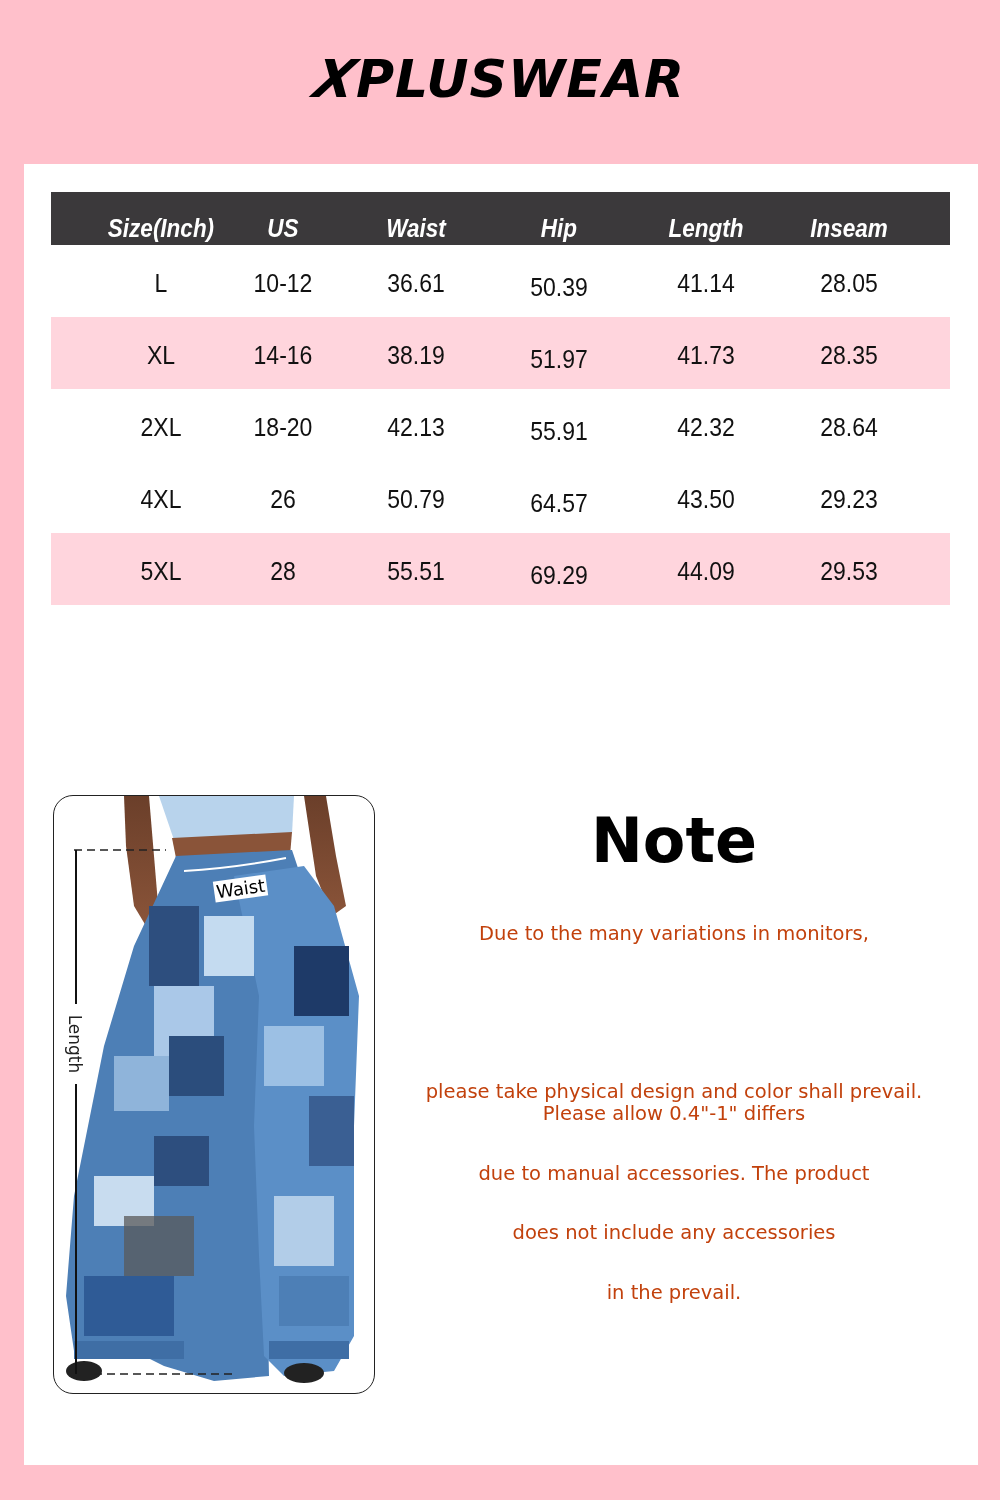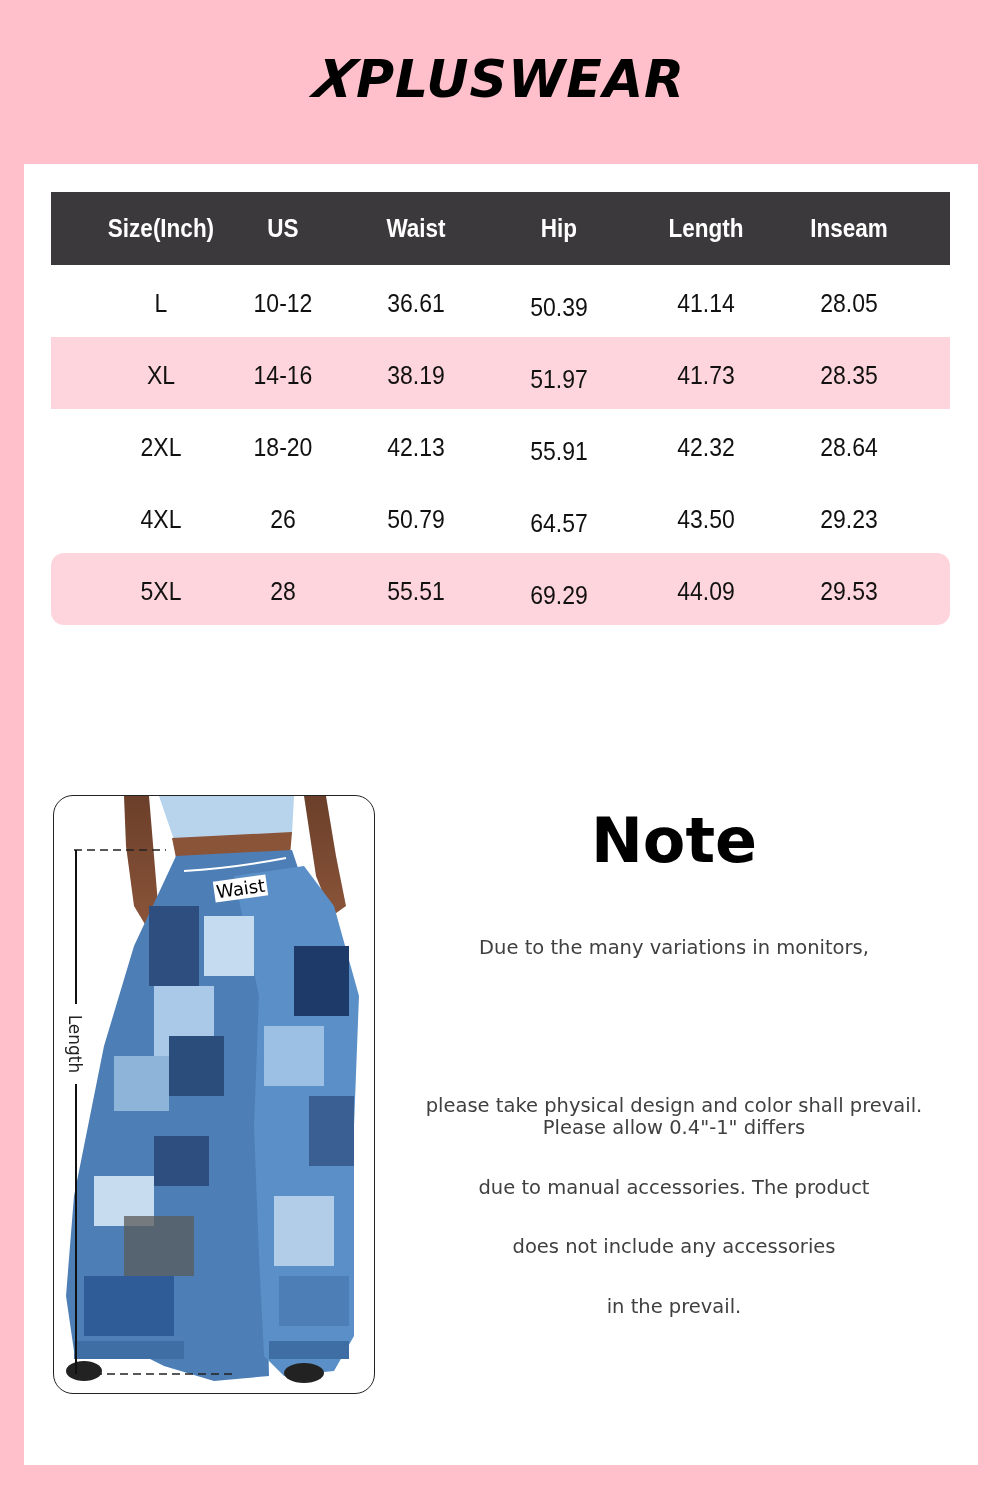--- a/index.html
+++ b/index.html
@@ -29,23 +29,24 @@
       width: 954px; height: 1301px;
       background: #ffffff;
     }
     .table {
       position: absolute;
       left: 27px; top: 28px;
       width: 899px;
     }
     .thead {
       display: flex;
-      height: 73px;
+      height: 53px;
       background: #3b393b;
       align-items: center;
+      font-style: italic;
     }
     .th {
       color: #fff;
       font-family: "Liberation Sans", sans-serif;
       font-weight: bold;
       font-size: 25px;
       text-align: center;
       transform: scaleX(0.9);
     }
     .row {
@@ -79,23 +80,22 @@
       font-weight: bold;
       font-size: 62px;
       color: #000;
     }
     .note-line {
       position: absolute;
       left: 370px; width: 560px;
       text-align: center;
       font-family: "DejaVu Sans", sans-serif;
       font-size: 19.5px;
-      color: #404040;
+      color: #c2410c;
       white-space: nowrap;
-      margin-top: 14px;
     }
   </style>
 </head>
 <body>
 
 <div class="logo" data-name="brand-logo">
   <span class="x" data-name="logo-mark">X</span><span data-name="logo-wordmark">PLUSWEAR</span>
 </div>
 
 <div class="panel" data-name="content-panel">
@@ -135,21 +135,21 @@
       <span class="td cell" style="left:748px;width:100px;" data-name="cell-inseam">28.64</span>
     </div>
     <div class="row" data-name="table-row" style="position:relative;">
       <span class="td cell" style="left:60px;width:100px;" data-name="cell-size">4XL</span>
       <span class="td cell" style="left:182px;width:100px;" data-name="cell-us">26</span>
       <span class="td cell" style="left:315px;width:100px;" data-name="cell-waist">50.79</span>
       <span class="td cell" style="left:458px;width:100px;top:28px;" data-name="cell-hip">64.57</span>
       <span class="td cell" style="left:605px;width:100px;" data-name="cell-length">43.50</span>
       <span class="td cell" style="left:748px;width:100px;" data-name="cell-inseam">29.23</span>
     </div>
-    <div class="row alt" data-name="table-row" style="position:relative;border-radius:13px;">
+    <div class="row alt" data-name="table-row" style="position:relative;">
       <span class="td cell" style="left:60px;width:100px;" data-name="cell-size">5XL</span>
       <span class="td cell" style="left:182px;width:100px;" data-name="cell-us">28</span>
       <span class="td cell" style="left:315px;width:100px;" data-name="cell-waist">55.51</span>
       <span class="td cell" style="left:458px;width:100px;top:28px;" data-name="cell-hip">69.29</span>
       <span class="td cell" style="left:605px;width:100px;" data-name="cell-length">44.09</span>
       <span class="td cell" style="left:748px;width:100px;" data-name="cell-inseam">29.53</span>
     </div>
   </div>
 
   <div class="img-box" data-name="product-image">

